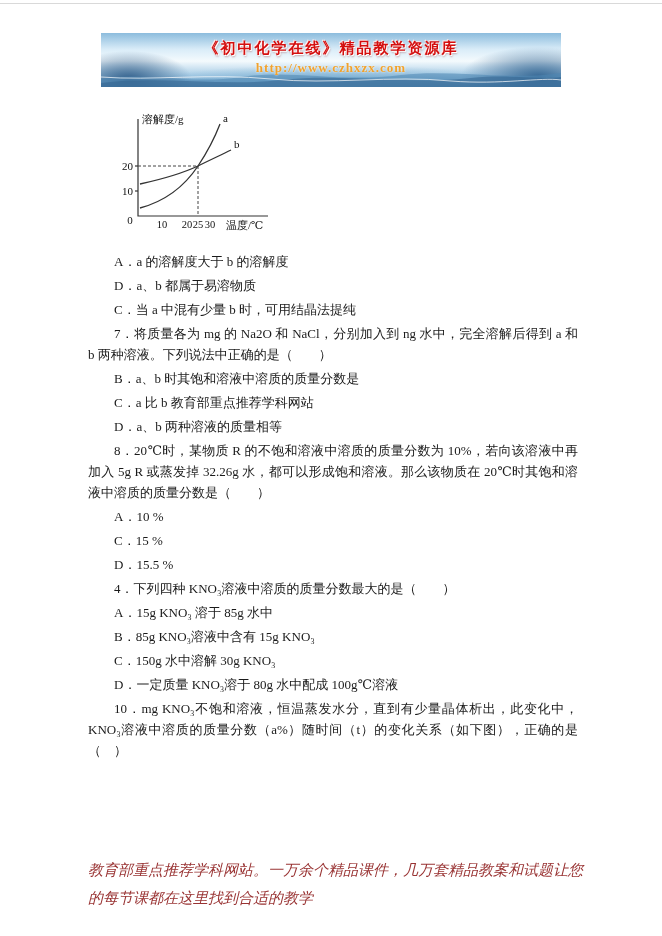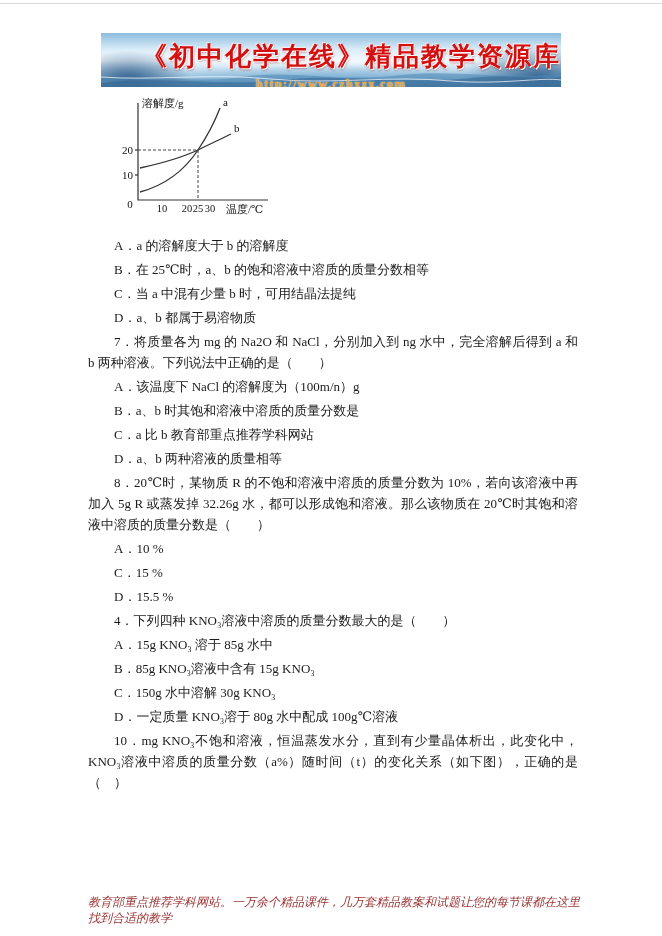--- a/index.html
+++ b/index.html
@@ -25,41 +25,41 @@
       radial-gradient(ellipse 90px 40px at 6% 85%, #35628d 0%, rgba(53,98,141,0) 70%),
       radial-gradient(ellipse 110px 42px at 95% 80%, #3a6b97 0%, rgba(58,107,151,0) 70%),
       radial-gradient(ellipse 260px 30px at 50% 100%, #6ea6cc 0%, rgba(110,166,204,0) 75%),
       linear-gradient(180deg,#8cbcdd 0%, #d9ecf8 30%, #f4fafd 52%, #a9cde6 78%, #5e93bd 100%);
     overflow:hidden;
   }
   .banner svg.waves{position:absolute;left:0;bottom:0;width:460px;height:22px;}
   .banner-title{
     position:relative;
     z-index:2;
-    text-align:right;
+    text-align:center;
     margin-top:6px;
-    font-size:26px;
+    font-size:15px;
     font-weight:bold;
     letter-spacing:2px;
     color:#d40f0f;
     text-shadow:1px 1px 0 #ffffff, -1px -1px 0 #ffe9e9, 1px 2px 2px rgba(120,0,0,.35);
   }
   .banner-url{
     position:relative;
     z-index:2;
     text-align:center;
     margin-top:2px;
     font-size:13px;
     font-weight:bold;
     letter-spacing:1px;
     color:#f0a22e;
     text-shadow:0 0 2px #ffffff;
   }
   
-  .chart-wrap{margin:8px 0 0 118px;text-align:right;}
+  .chart-wrap{margin:24px 0 0 118px;text-align:right;}
   .chart-wrap svg{display:block;}
   .axis{stroke:#333;stroke-width:1.2;fill:none;}
   .curve{stroke:#333;stroke-width:1.3;fill:none;}
   .dash{stroke:#444;stroke-width:1;fill:none;stroke-dasharray:3,2;}
   .chart-label{font-family:"Liberation Serif","DejaVu Serif",serif;font-size:11px;fill:#111;}
   .chart-label.small{font-size:10.5px;}
   
   .body-text{
     margin:6px 84px 0 88px;
     font-size:13px;
@@ -67,24 +67,24 @@
   }
   .body-text p{
     margin:3px 0;
     text-indent:2em;
     text-align:justify;
   }
   
   .footer{
     position:absolute;
     left:88px;
-    top:894px;
+    top:856px;
     width:500px;
-    font-size:12px;
-    line-height:16px;
+    font-size:15px;
+    line-height:28px;
     font-style:italic;
     color:#993333;
   }
   .footer p{margin:0;}
   .footer .url{color:#993333;text-decoration:none;}
 </style>
 </head>
 <body>
 
 <div class="page">
@@ -123,25 +123,23 @@
       <text class="chart-label small" x="44" y="117" text-anchor="middle">10</text>
       <text class="chart-label small" x="69" y="117" text-anchor="middle">20</text>
       <text class="chart-label small" x="80" y="117" text-anchor="middle">25</text>
       <text class="chart-label small" x="92" y="117" text-anchor="middle">30</text>
       <text class="chart-label" x="108" y="118">温度/℃</text>
     </svg>
   </div>
 
   <div class="body-text">
     <p>A．a 的溶解度大于 b 的溶解度</p>
-    <p>B．在 25℃时，a、b 的饱和溶液中溶质的质量分数相等</p>
+    <p>D．a、b 都属于易溶物质</p>
     <p>C．当 a 中混有少量 b 时，可用结晶法提纯</p>
-    <p>D．a、b 都属于易溶物质</p>
     <p>7．将质量各为 mg 的 Na2O 和 NaCl，分别加入到 ng 水中，完全溶解后得到 a 和 b 两种溶液。下列说法中正确的是（　　）</p>
-    <p>A．该温度下 NaCl 的溶解度为（100m/n）g</p>
     <p>B．a、b 时其饱和溶液中溶质的质量分数是</p>
     <p>C．a 比 b 教育部重点推荐学科网站</p>
     <p>D．a、b 两种溶液的质量相等</p>
     <p>8．20℃时，某物质 R 的不饱和溶液中溶质的质量分数为 10%，若向该溶液中再加入 5g R 或蒸发掉 32.26g 水，都可以形成饱和溶液。那么该物质在 20℃时其饱和溶液中溶质的质量分数是（　　）</p>
     <p>A．10 %</p>
     <p>C．15 %</p>
     <p>D．15.5 %</p>
     <p>4．下列四种 KNO₃溶液中溶质的质量分数最大的是（　　）</p>
     <p>A．15g KNO₃ 溶于 85g 水中</p>
     <p>B．85g KNO₃溶液中含有 15g KNO₃</p>

